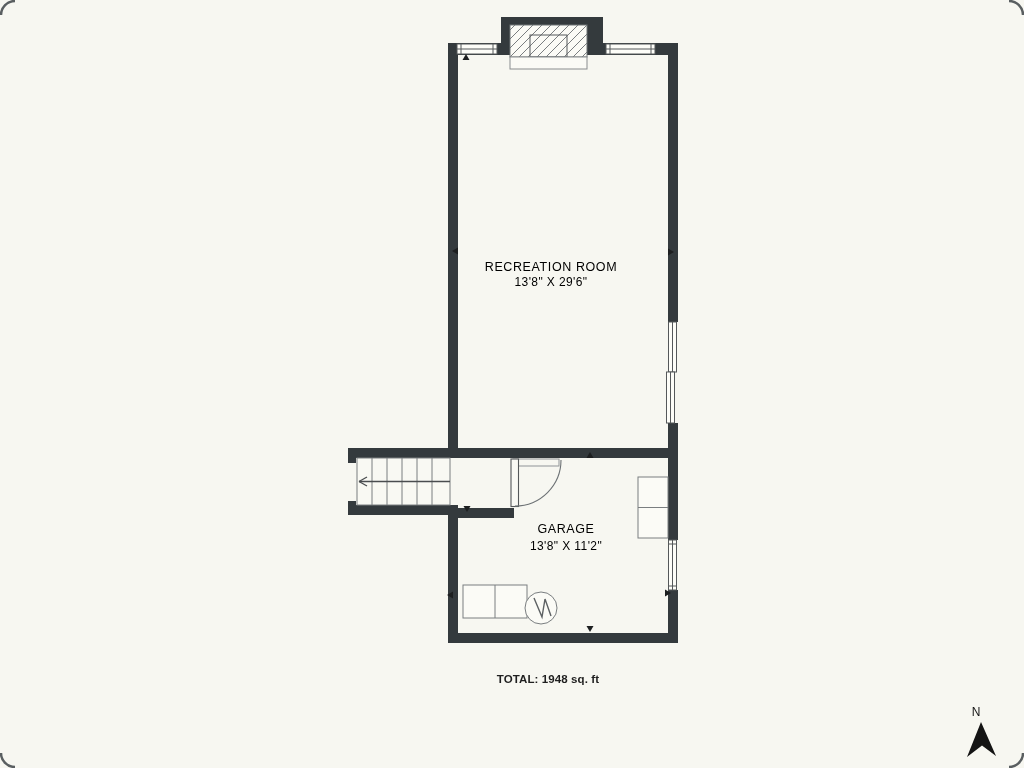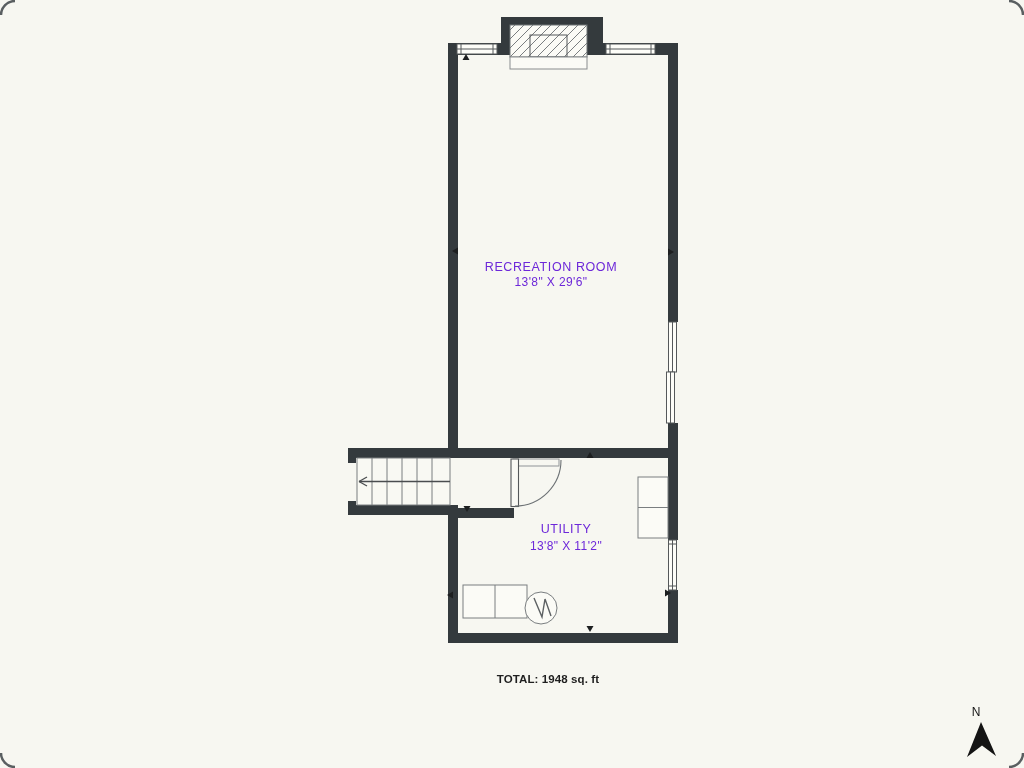--- a/index.html
+++ b/index.html
@@ -5,21 +5,21 @@
   html,body{margin:0;padding:0;background:#ffffff;}
   .page{
     position:relative;width:1024px;height:768px;overflow:hidden;
     background:#f7f7f1;
     font-family:"Liberation Sans", sans-serif;
     color:#2e2e2e;
   }
   .plan-svg{position:absolute;left:0;top:0;}
   .label{
     position:absolute;transform:translateX(-50%);
-    white-space:nowrap;color:#6d28d9;text-align:center;
+    white-space:nowrap;color:#000000;text-align:center;
   }
   .room-name{font-size:12.5px;letter-spacing:.6px;}
   .room-dims{font-size:12px;letter-spacing:.4px;}
   .summary{
     position:absolute;left:0;top:673px;width:1024px;text-align:center;
     font-size:11.5px;line-height:13.2px;color:#1f1f1f;letter-spacing:.1px;padding-left:36px;
   }
   .summary .total{font-weight:bold;}
   .compass-n{
     position:absolute;transform:translateX(-50%);
@@ -145,21 +145,21 @@
       <polygon points="590,452 586.5,458 593.5,458"></polygon>
       <polygon points="590,632 586.5,626 593.5,626"></polygon>
     </g>
 
     <polygon points="981,722 996,756 982,745.5 967,757" fill="#141414"></polygon>
   </svg>
 
   <div class="label room-name" style="left:551px;top:260px;">RECREATION ROOM</div>
   <div class="label room-dims" style="left:551px;top:275px;">13'8" X 29'6"</div>
 
-  <div class="label room-name" style="left:566px;top:522px;">UTILITY</div>
+  <div class="label room-name" style="left:566px;top:522px;">GARAGE</div>
   <div class="label room-dims" style="left:566px;top:539px;">13'8" X 11'2"</div>
 
   <div class="summary">
     <div class="total">TOTAL: 1948 sq. ft</div>
   </div>
 
   <div class="compass-n" style="left:976px;top:705px;">N</div>
 
 </div>
 

